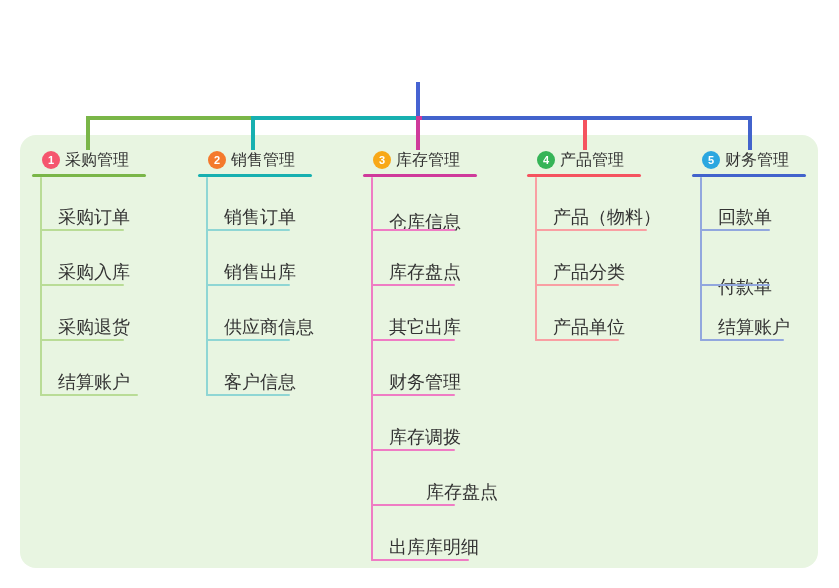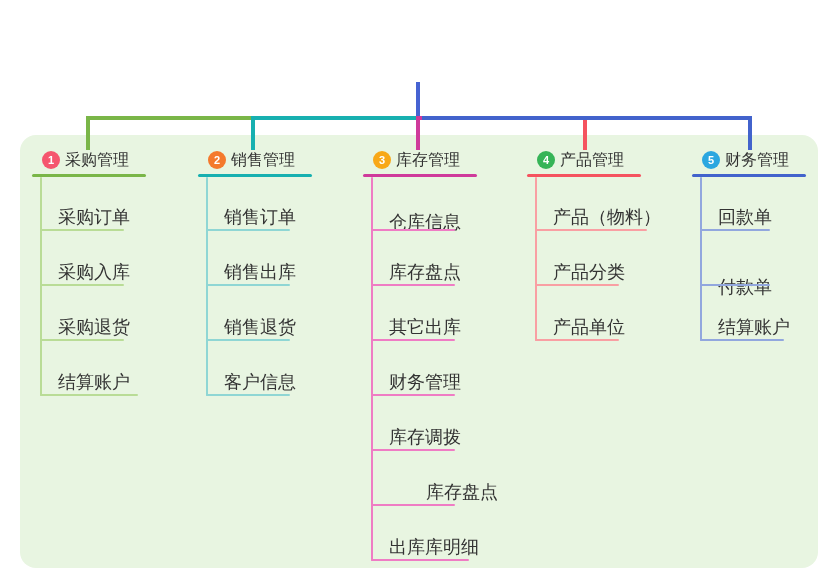--- a/index.html
+++ b/index.html
@@ -61,21 +61,21 @@
       </div>
       <div>
         <div class="badge" style="left: 208px; top: 151px; background: rgb(244, 121, 44);">2</div>
         <div class="branch-label" style="left: 231px; top: 149px;">销售管理</div>
         <div class="hline" style="left: 198px; top: 174px; width: 114px; background: rgb(23, 176, 176);"></div>
         <div class="vline" style="left: 206px; top: 177px; height: 219px; background: rgb(143, 214, 212);"></div>
         <div class="item-label" style="left: 224px; top: 207px;">销售订单</div>
         <div class="subline" style="left: 206px; top: 229px; width: 84px; background: rgb(143, 214, 212);"></div>
         <div class="item-label" style="left: 224px; top: 262px;">销售出库</div>
         <div class="subline" style="left: 206px; top: 284px; width: 84px; background: rgb(143, 214, 212);"></div>
-        <div class="item-label" style="left: 224px; top: 317px;">销售退货</div>
+        <div class="item-label" style="left: 224px; top: 317px;">供应商信息</div>
         <div class="subline" style="left: 206px; top: 339px; width: 84px; background: rgb(143, 214, 212);"></div>
         <div class="item-label" style="left: 224px; top: 372px;">客户信息</div>
         <div class="subline" style="left: 206px; top: 394px; width: 84px; background: rgb(143, 214, 212);"></div>
       </div>
       <div>
         <div class="badge" style="left: 373px; top: 151px; background: rgb(248, 168, 24);">3</div>
         <div class="branch-label" style="left: 396px; top: 149px;">库存管理</div>
         <div class="hline" style="left: 363px; top: 174px; width: 114px; background: rgb(207, 58, 155);"></div>
         <div class="vline" style="left: 371px; top: 177px; height: 384px; background: rgb(239, 124, 196);"></div>
         <div class="item-label" style="left: 389px; top: 212px;">仓库信息</div>

